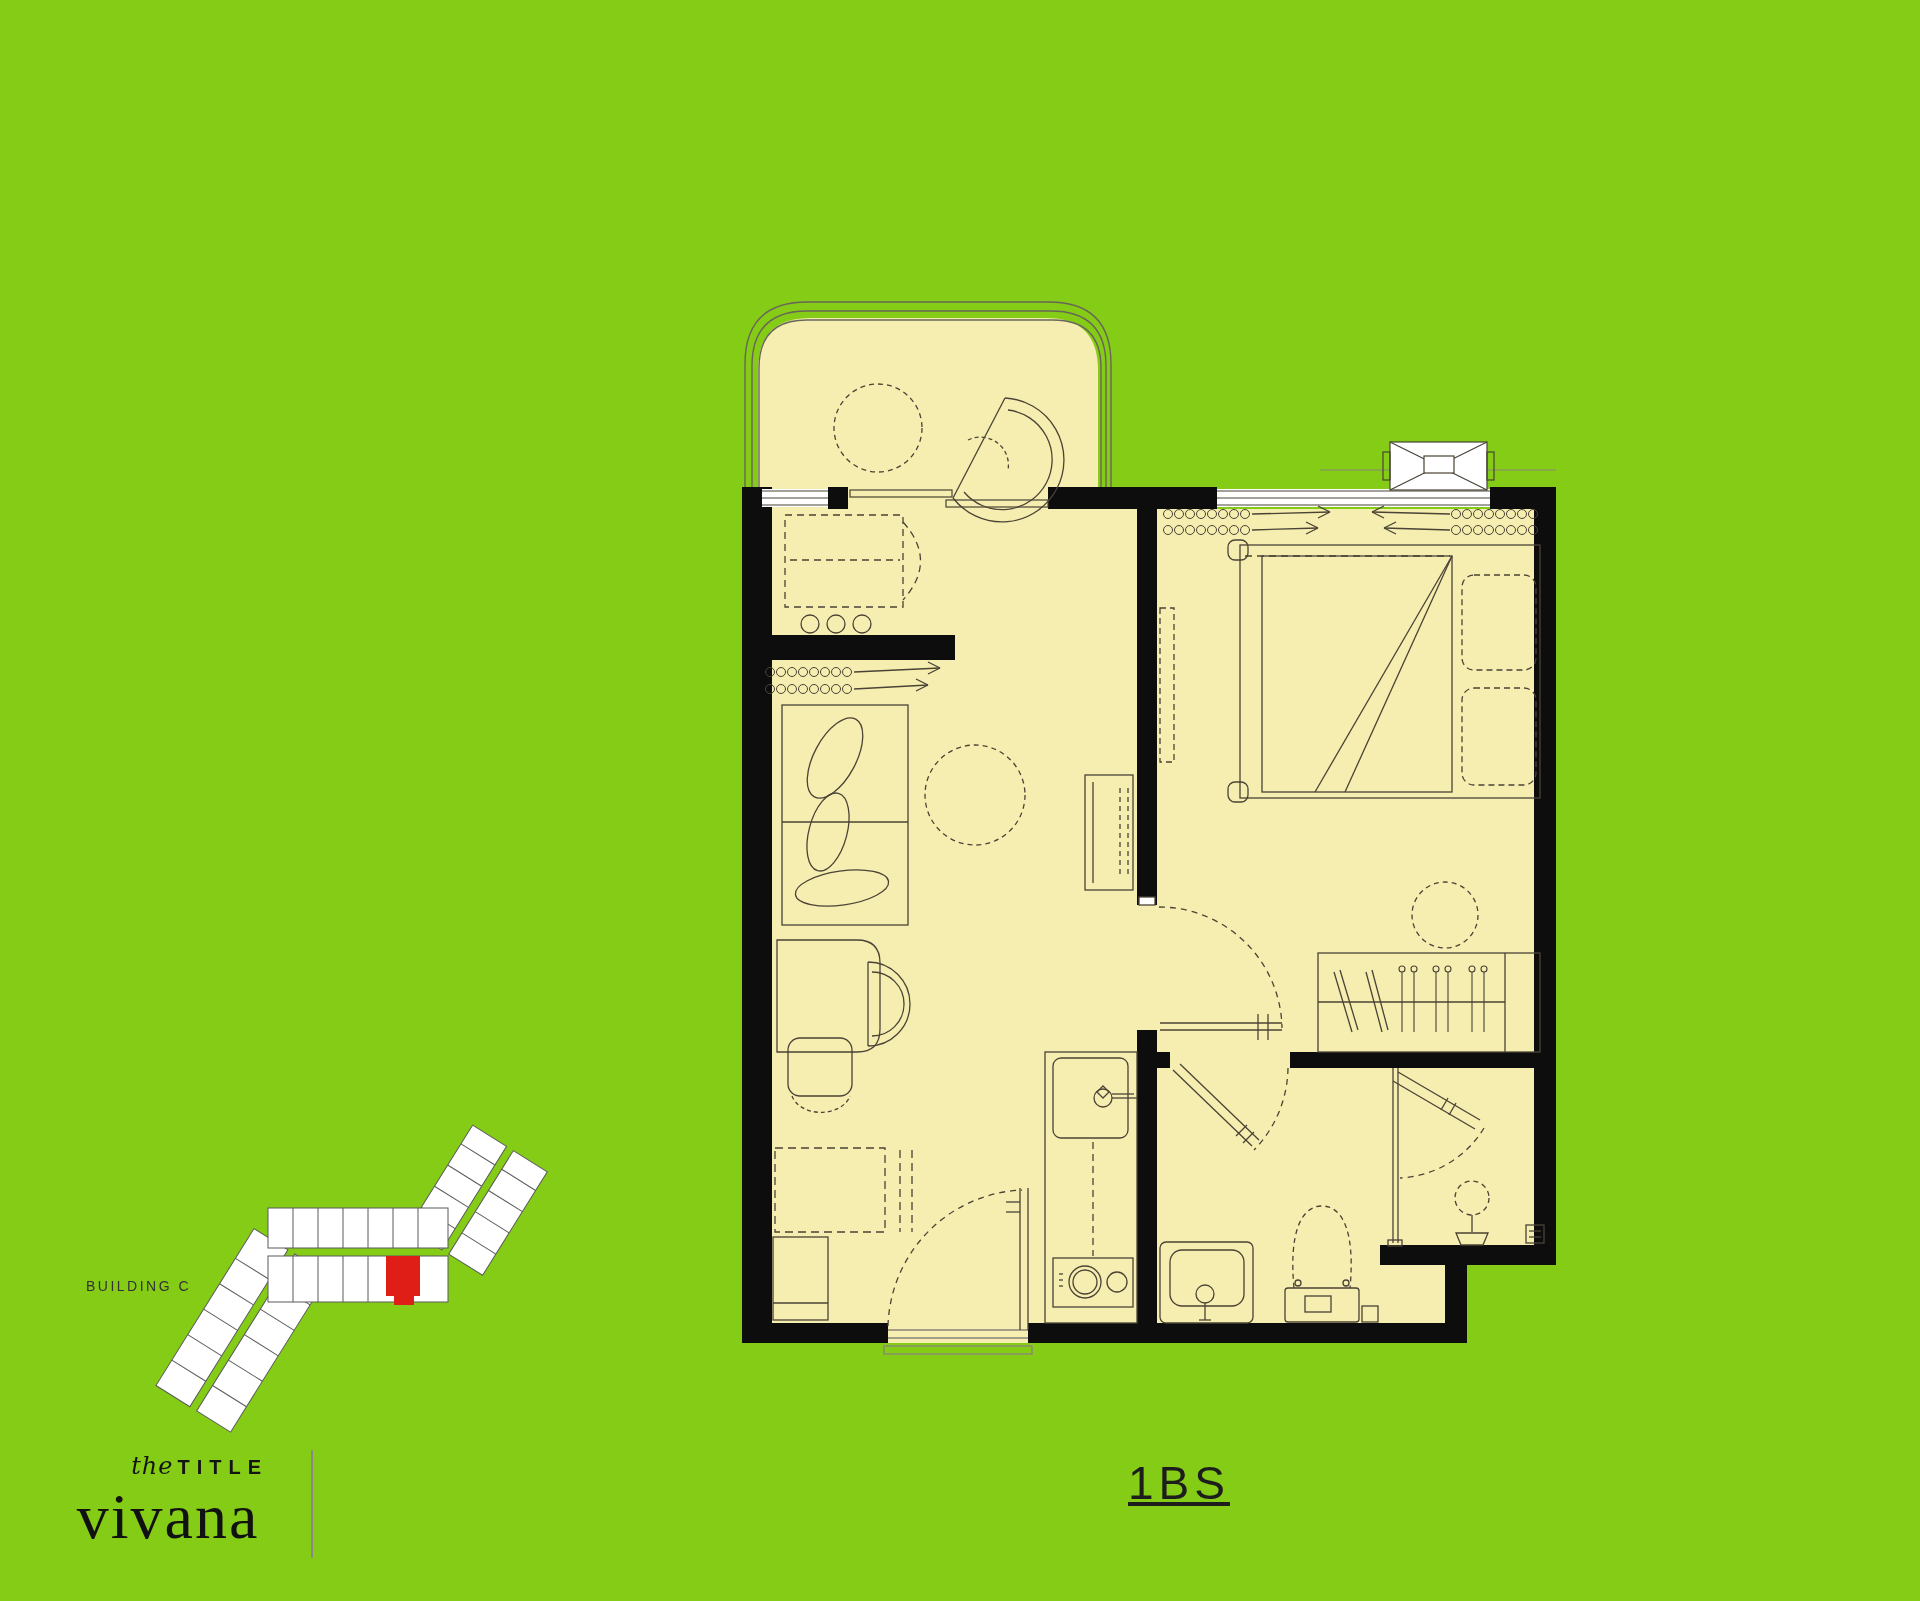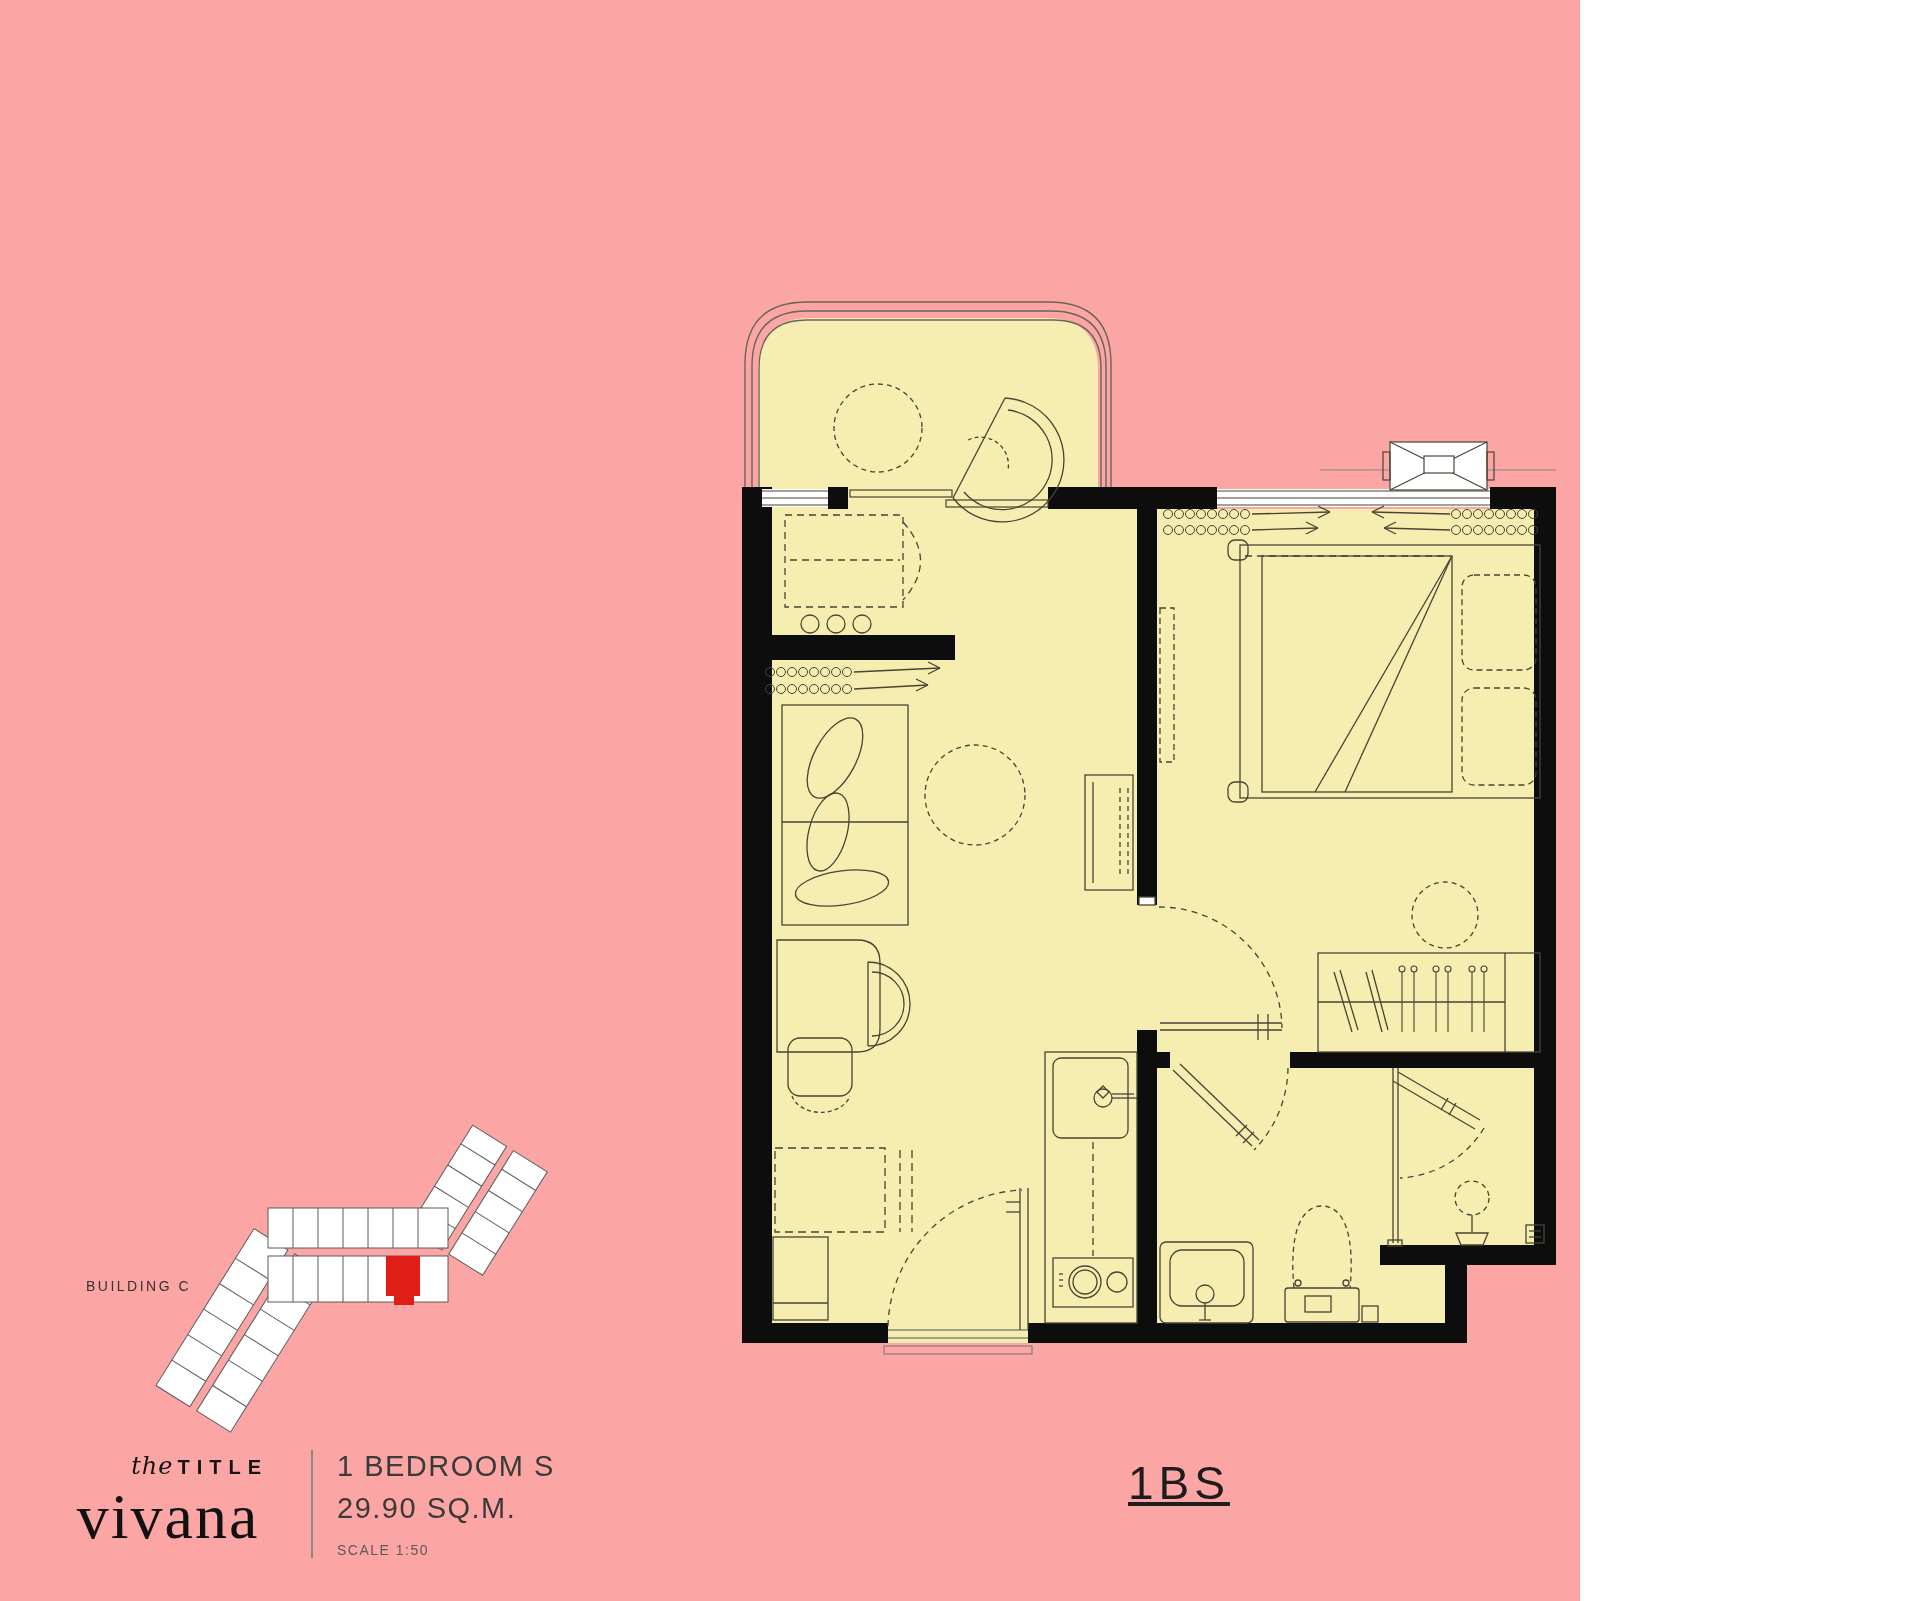--- a/index.html
+++ b/index.html
@@ -1,16 +1,16 @@
 <!DOCTYPE html>
 <html><head>
 <meta charset="utf-8">
 <style>
   html,body{margin:0;padding:0;background:#fff;}
-  .stage{position:relative;width:1580px;height:1601px;background:#fca5a5;overflow:hidden;
+  .stage{position:relative;width:1920px;height:1601px;background:#84cc16;overflow:hidden;
          font-family:"Liberation Sans",sans-serif;color:#2f2f2f;}
   .plan-svg{position:absolute;left:0;top:0;width:1920px;height:1601px;}
   
   .brand{position:absolute;left:68px;top:1452px;width:200px;text-align:center;}
   .brand-top{font-family:"Liberation Serif",serif;font-size:20px;letter-spacing:1px;color:#141414;
              display:flex;align-items:baseline;justify-content:flex-end;gap:4px;}
   .brand-the{font-style:italic;font-family:"DejaVu Serif",serif;font-size:24px;}
   .brand-title{font-family:"Liberation Sans",sans-serif;font-size:20px;font-weight:700;letter-spacing:7px;}
   .brand-name{font-family:"Liberation Serif",serif;font-size:64px;line-height:58px;letter-spacing:2px;color:#111;margin-top:8px;}
   .divider{position:absolute;left:311px;top:1450px;width:2px;height:108px;background:#8a8a8a;}
@@ -421,20 +421,15 @@
   <div class="brand">
     <div class="brand-top">
       <span class="brand-the">the</span>
       <span class="brand-title">TITLE</span>
     </div>
     <div class="brand-name">vivana</div>
   </div>
 
   <div class="divider"></div>
 
-  <div class="unit-block">
-    <div class="unit-type">1 BEDROOM S</div>
-    <div class="unit-area">29.90 SQ.M.</div>
-    <div class="unit-scale">SCALE 1:50</div>
-  </div>
 
   <div class="unit-code">1BS</div>
 </div>
 
 </body></html>

